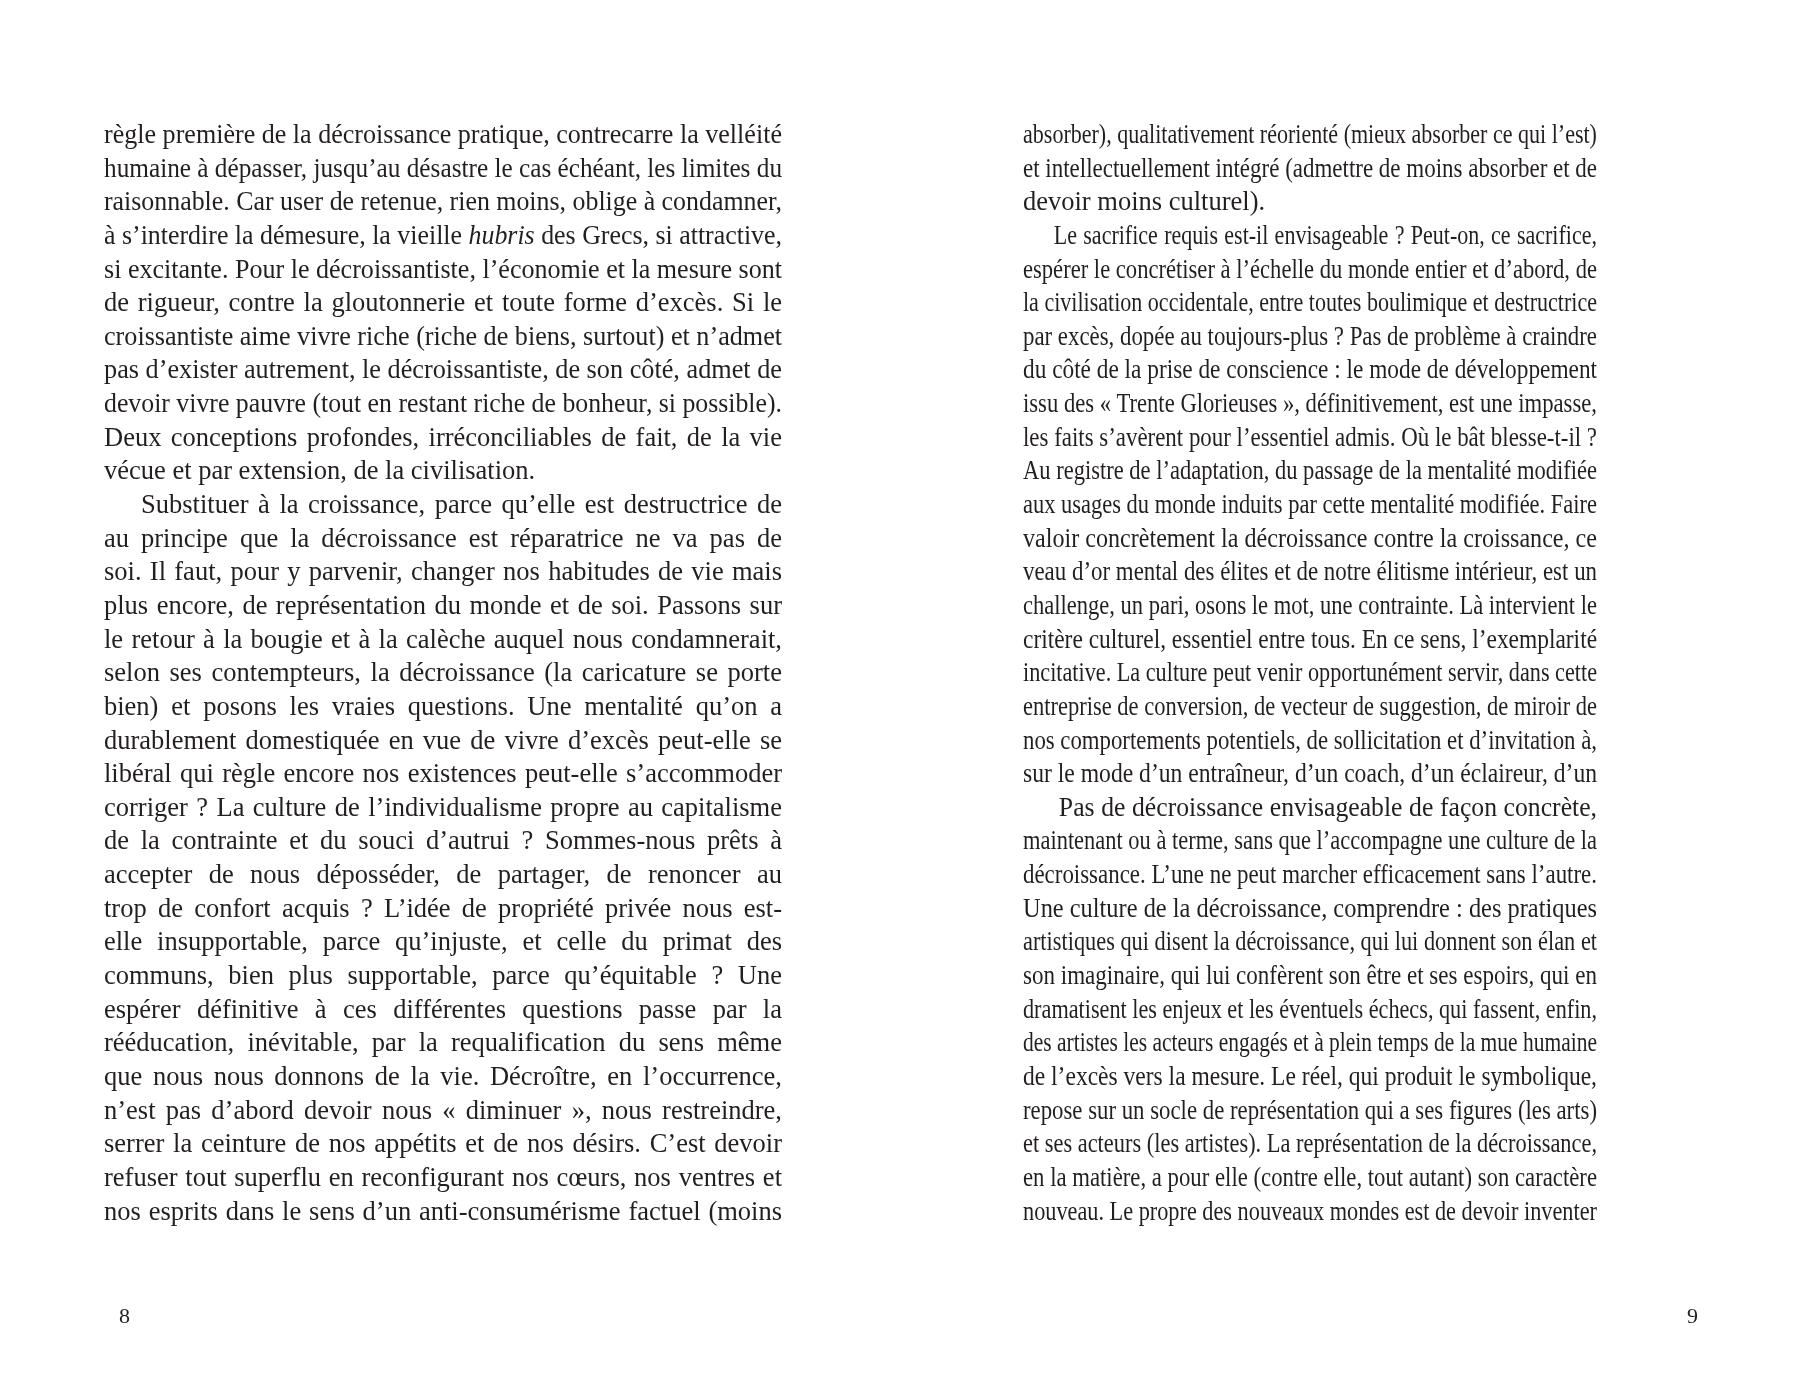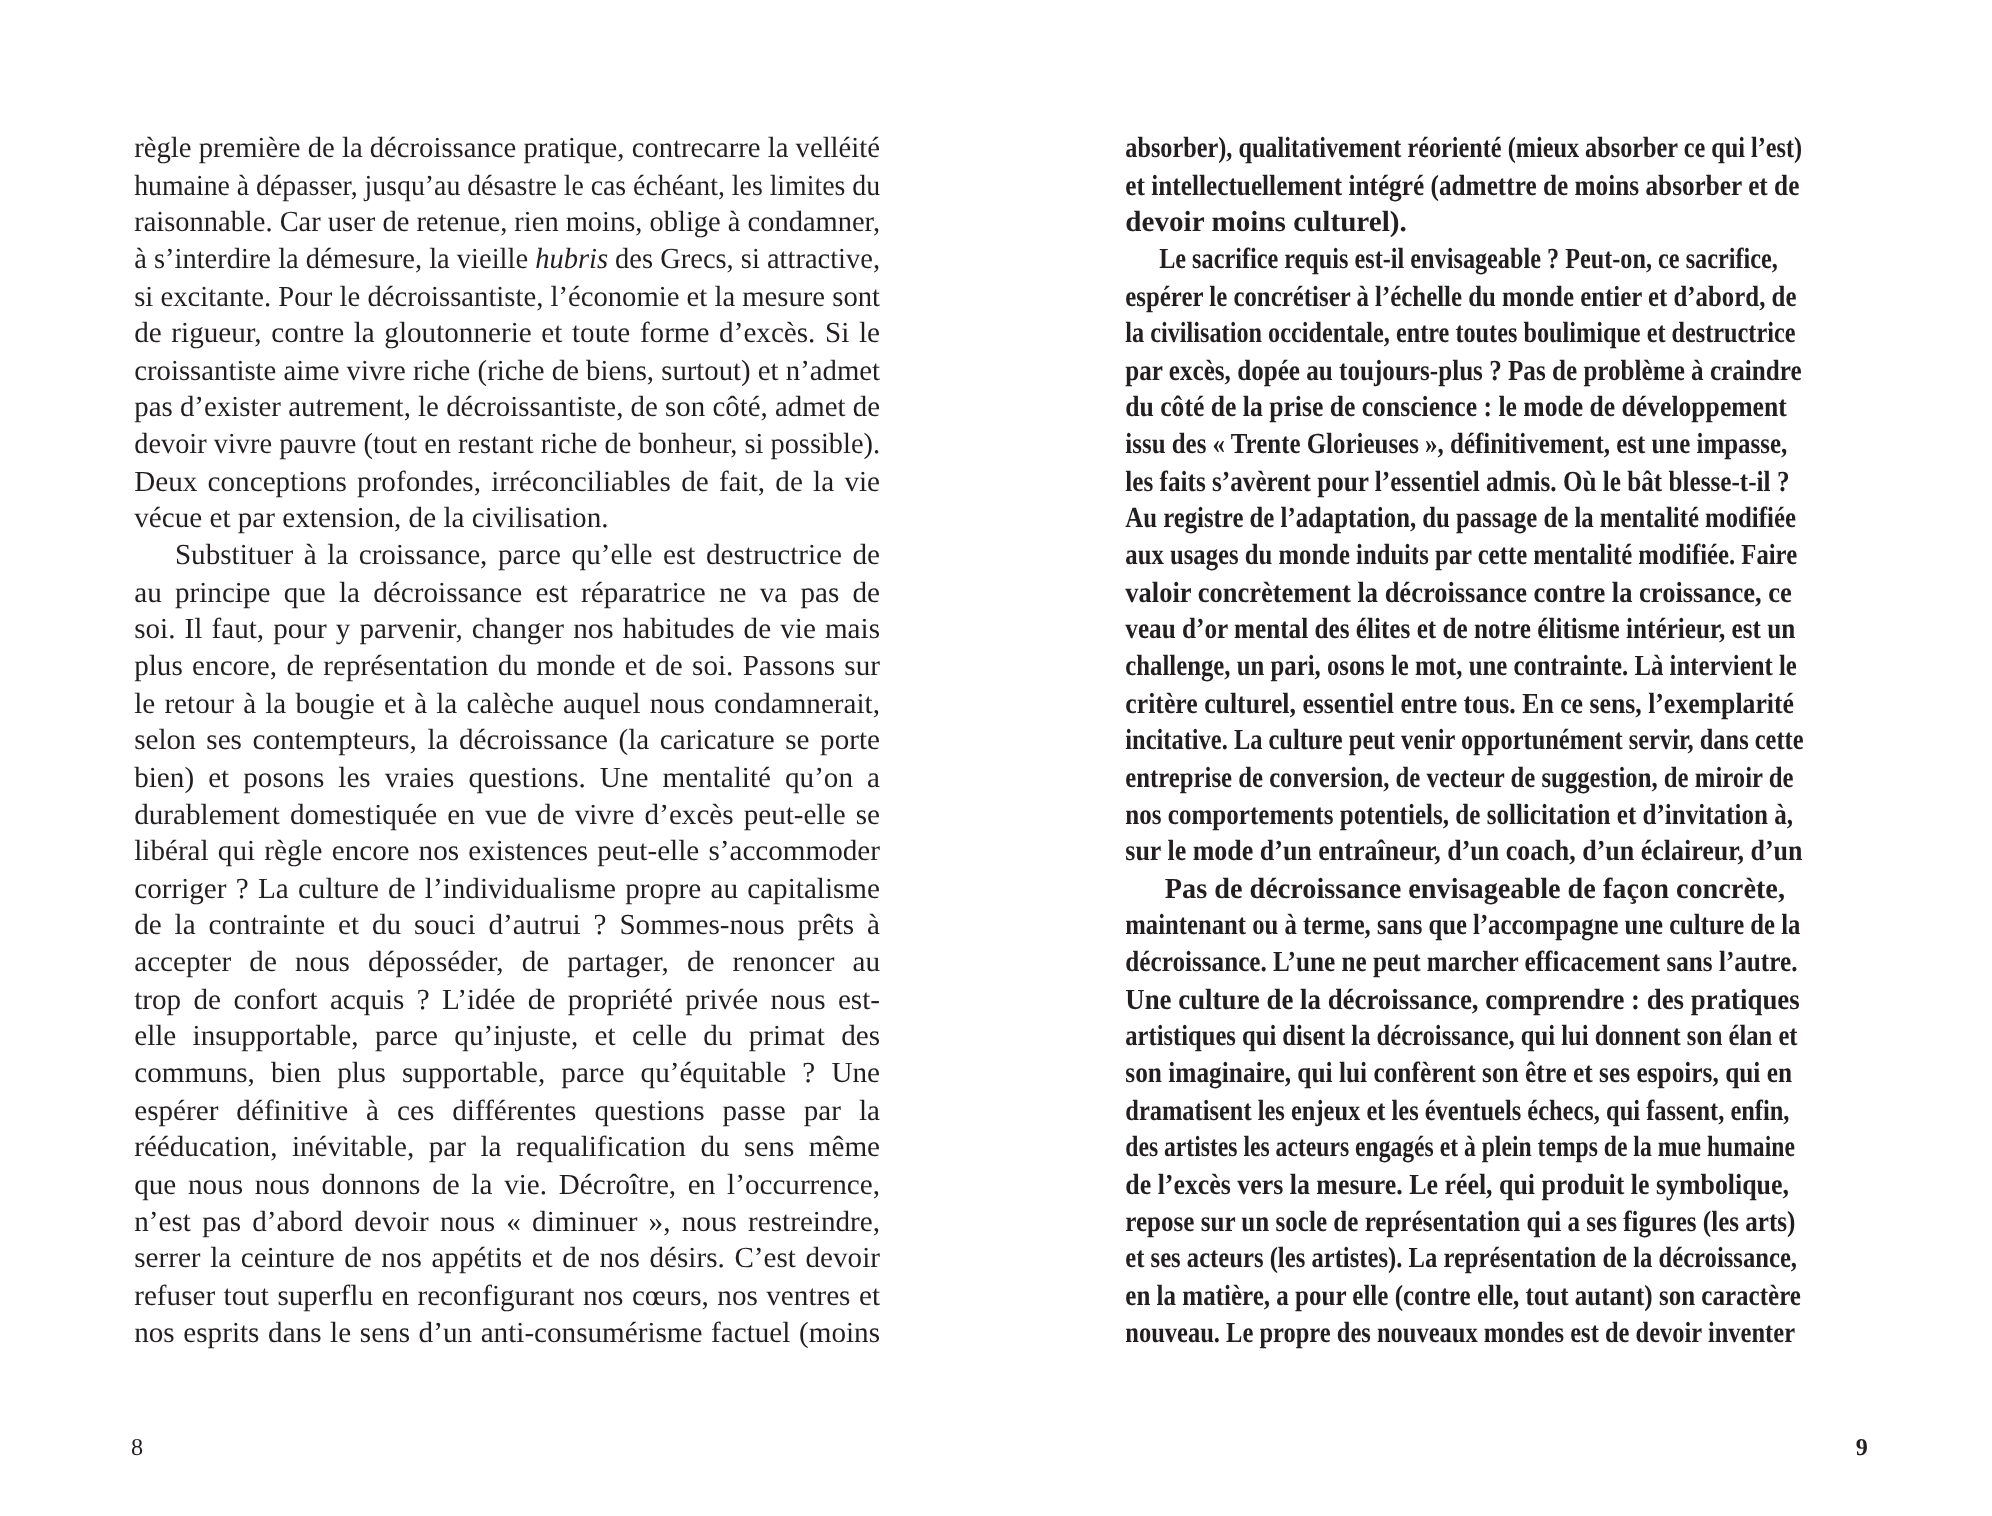--- a/index.html
+++ b/index.html
@@ -14,27 +14,27 @@
     overflow: hidden;
     font-family: "Liberation Serif", "DejaVu Serif", serif;
     color: #231f20;
   }
   .page {
     position: absolute;
     top: 0;
     height: 1378px;
   }
   .page-left { left: 0; width: 905px; }
-  .page-right { left: 905px; width: 906px; font-weight: bold; }
+  .page-right { left: 905px; width: 906px; }
 
   .text-block {
     position: absolute;
     top: 118px;
   }
-  .page-left .text-block { left: 122px; width: 678px; }
+  .page-left .text-block { left: 104px; width: 678px; }
   .page-right .text-block { left: 118px; width: 574px; }
 
   .line {
     display: block;
     height: 33.65px;
     line-height: 33.65px;
     font-size: 26.5px;
     white-space: nowrap;
     text-align: justify;
     text-align-last: justify;

